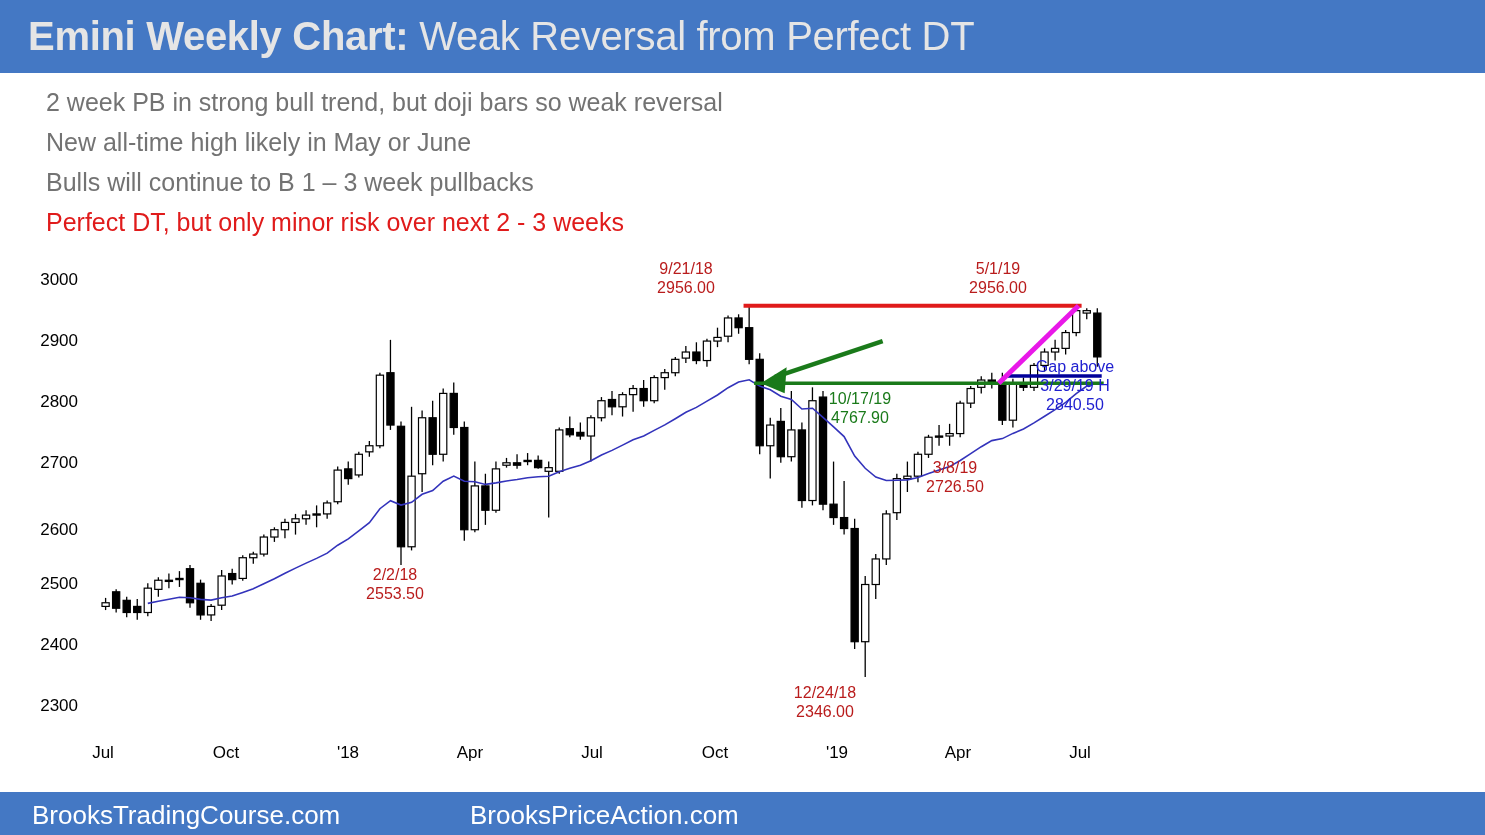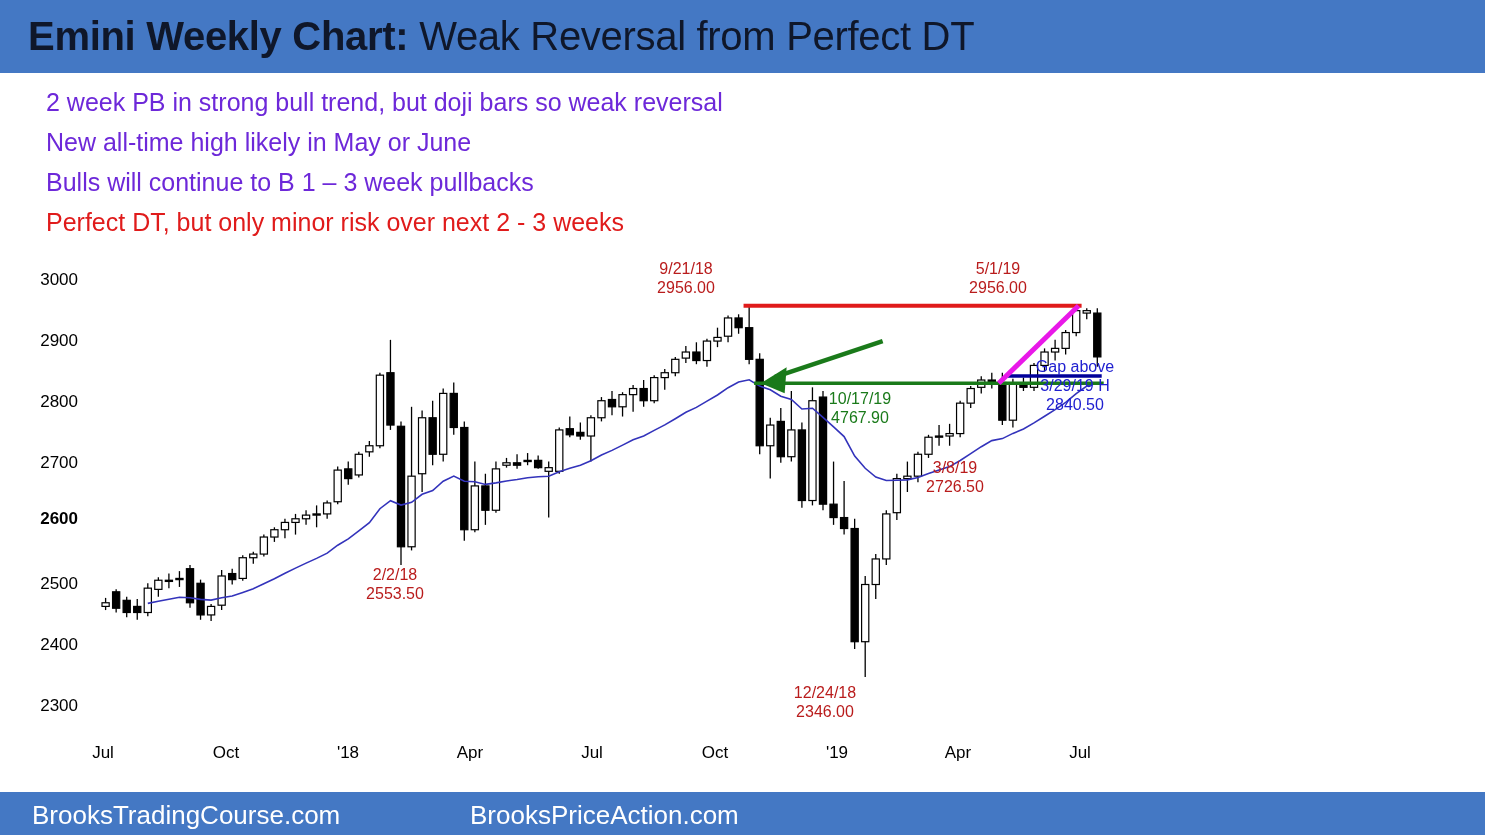--- a/index.html
+++ b/index.html
@@ -11,36 +11,36 @@
     position:relative;
   }
   #header-bar{
     position:absolute;left:0;top:0;width:1485px;height:73px;
     background:#4478c4;
     display:flex;align-items:center;
   }
   #header-title{
     margin-left:28px;
     font-size:40px;
-    color:#0f172a;
+    color:#e5e5e5;
     white-space:nowrap;
     letter-spacing:-0.3px;
   }
   #header-title .bold{font-weight:bold;}
   #header-title .light{font-weight:normal;}
 
   #commentary{
     position:absolute;left:46px;top:82px;width:1200px;
   }
   .comment-line{
     font-size:25px;
     line-height:40px;
     white-space:nowrap;
   }
-  .c-green{color:#6d28d9;}
+  .c-green{color:#737373;}
   .c-red{color:#e01b1b;}
 
   #chart-area{
     position:absolute;left:0;top:255px;width:1485px;height:530px;
   }
   #plot{
     position:absolute;left:84px;top:0px;width:1230px;height:460px;
   }
   .ytick{
     position:absolute;
@@ -298,21 +298,21 @@
         <line x1="798.6500000000001" y1="86.24" x2="690.6500000000001" y2="122.24" stroke="#1a7a1a" stroke-width="4.5"></line>
         <polygon points="676.6500000000001,128.24 702.6500000000001,112.24 700.6500000000001,138.24" fill="#1a7a1a"></polygon>
       </svg>
   </div>
 
   <div id="yaxis">
       <div class="ytick" style="top: 24px;">3000</div>
       <div class="ytick" style="top: 84.8571px;">2900</div>
       <div class="ytick" style="top: 145.714px;">2800</div>
       <div class="ytick" style="top: 206.571px;">2700</div>
-      <div class="ytick" style="top: 263px; font-weight: bold;">2600</div>
+      <div class="ytick" style="top: 274px;">2600</div>
       <div class="ytick" style="top: 328.286px;">2500</div>
       <div class="ytick" style="top: 389.143px;">2400</div>
       <div class="ytick" style="top: 450px;">2300</div>
     </div>
 
   <div id="xaxis">
       <div class="xtick" style="left: 103px;">Jul</div>
       <div class="xtick" style="left: 226px;">Oct</div>
       <div class="xtick" style="left: 348px;">'18</div>
       <div class="xtick" style="left: 470px;">Apr</div>

